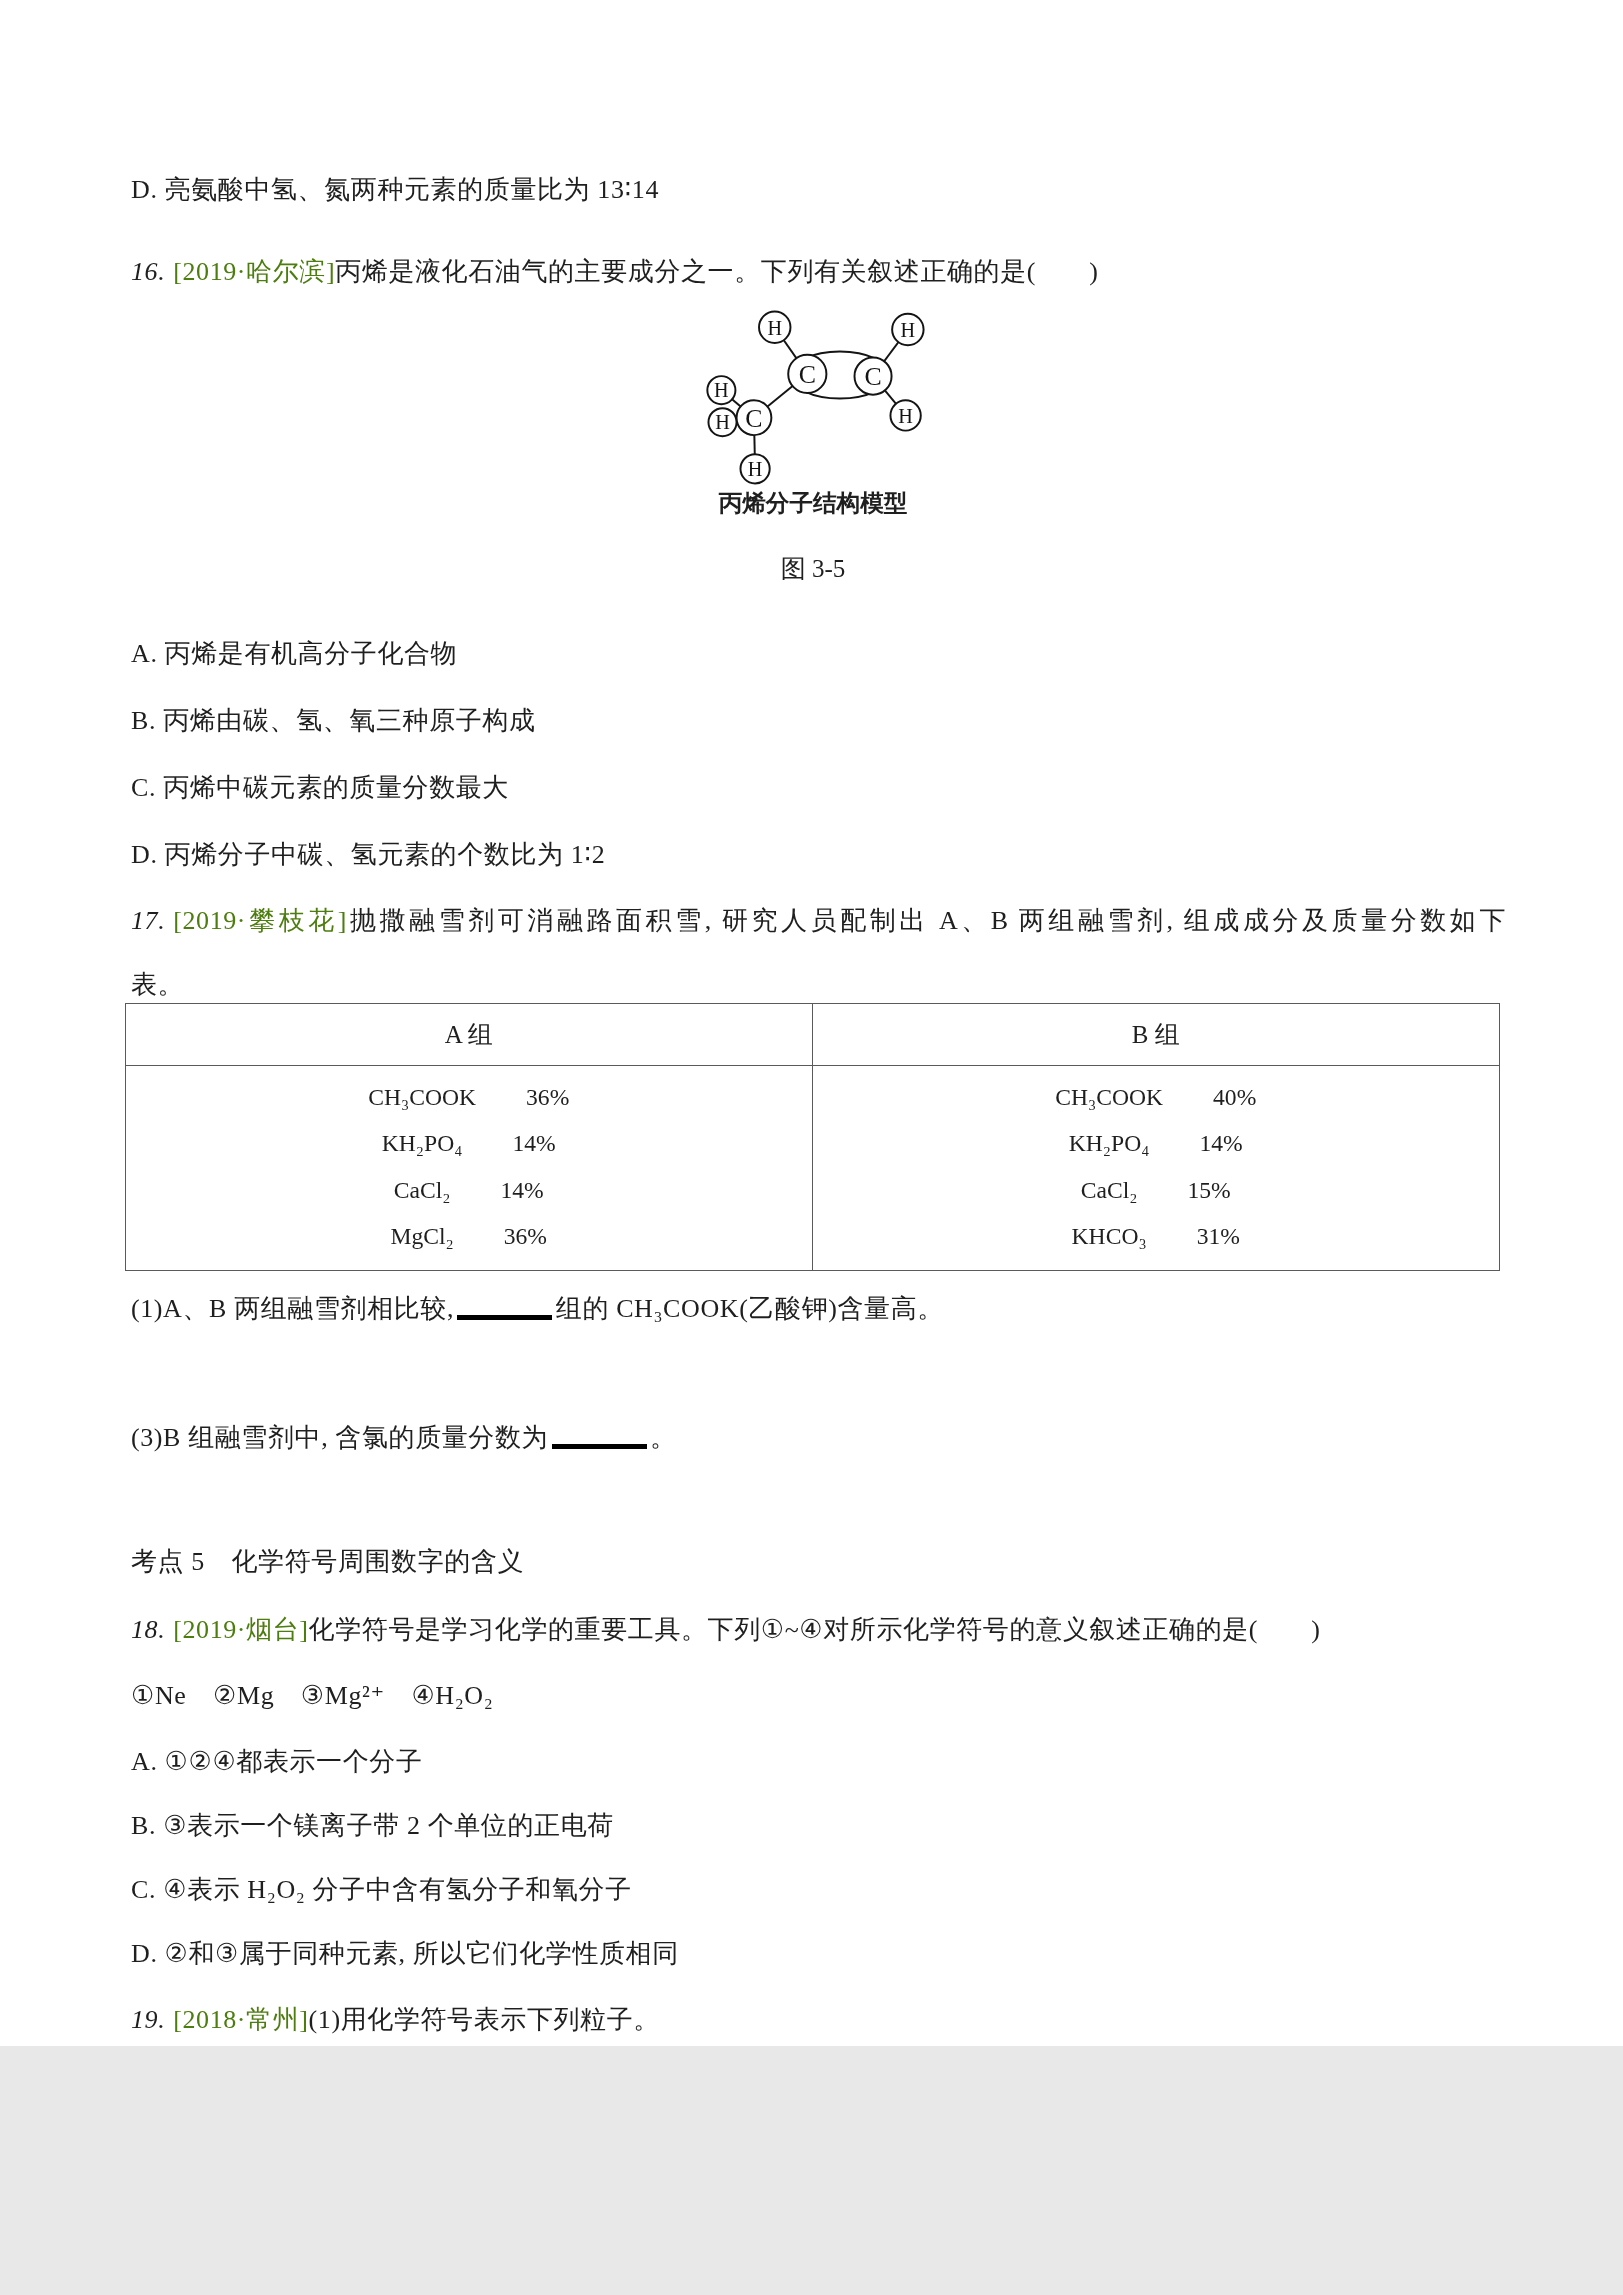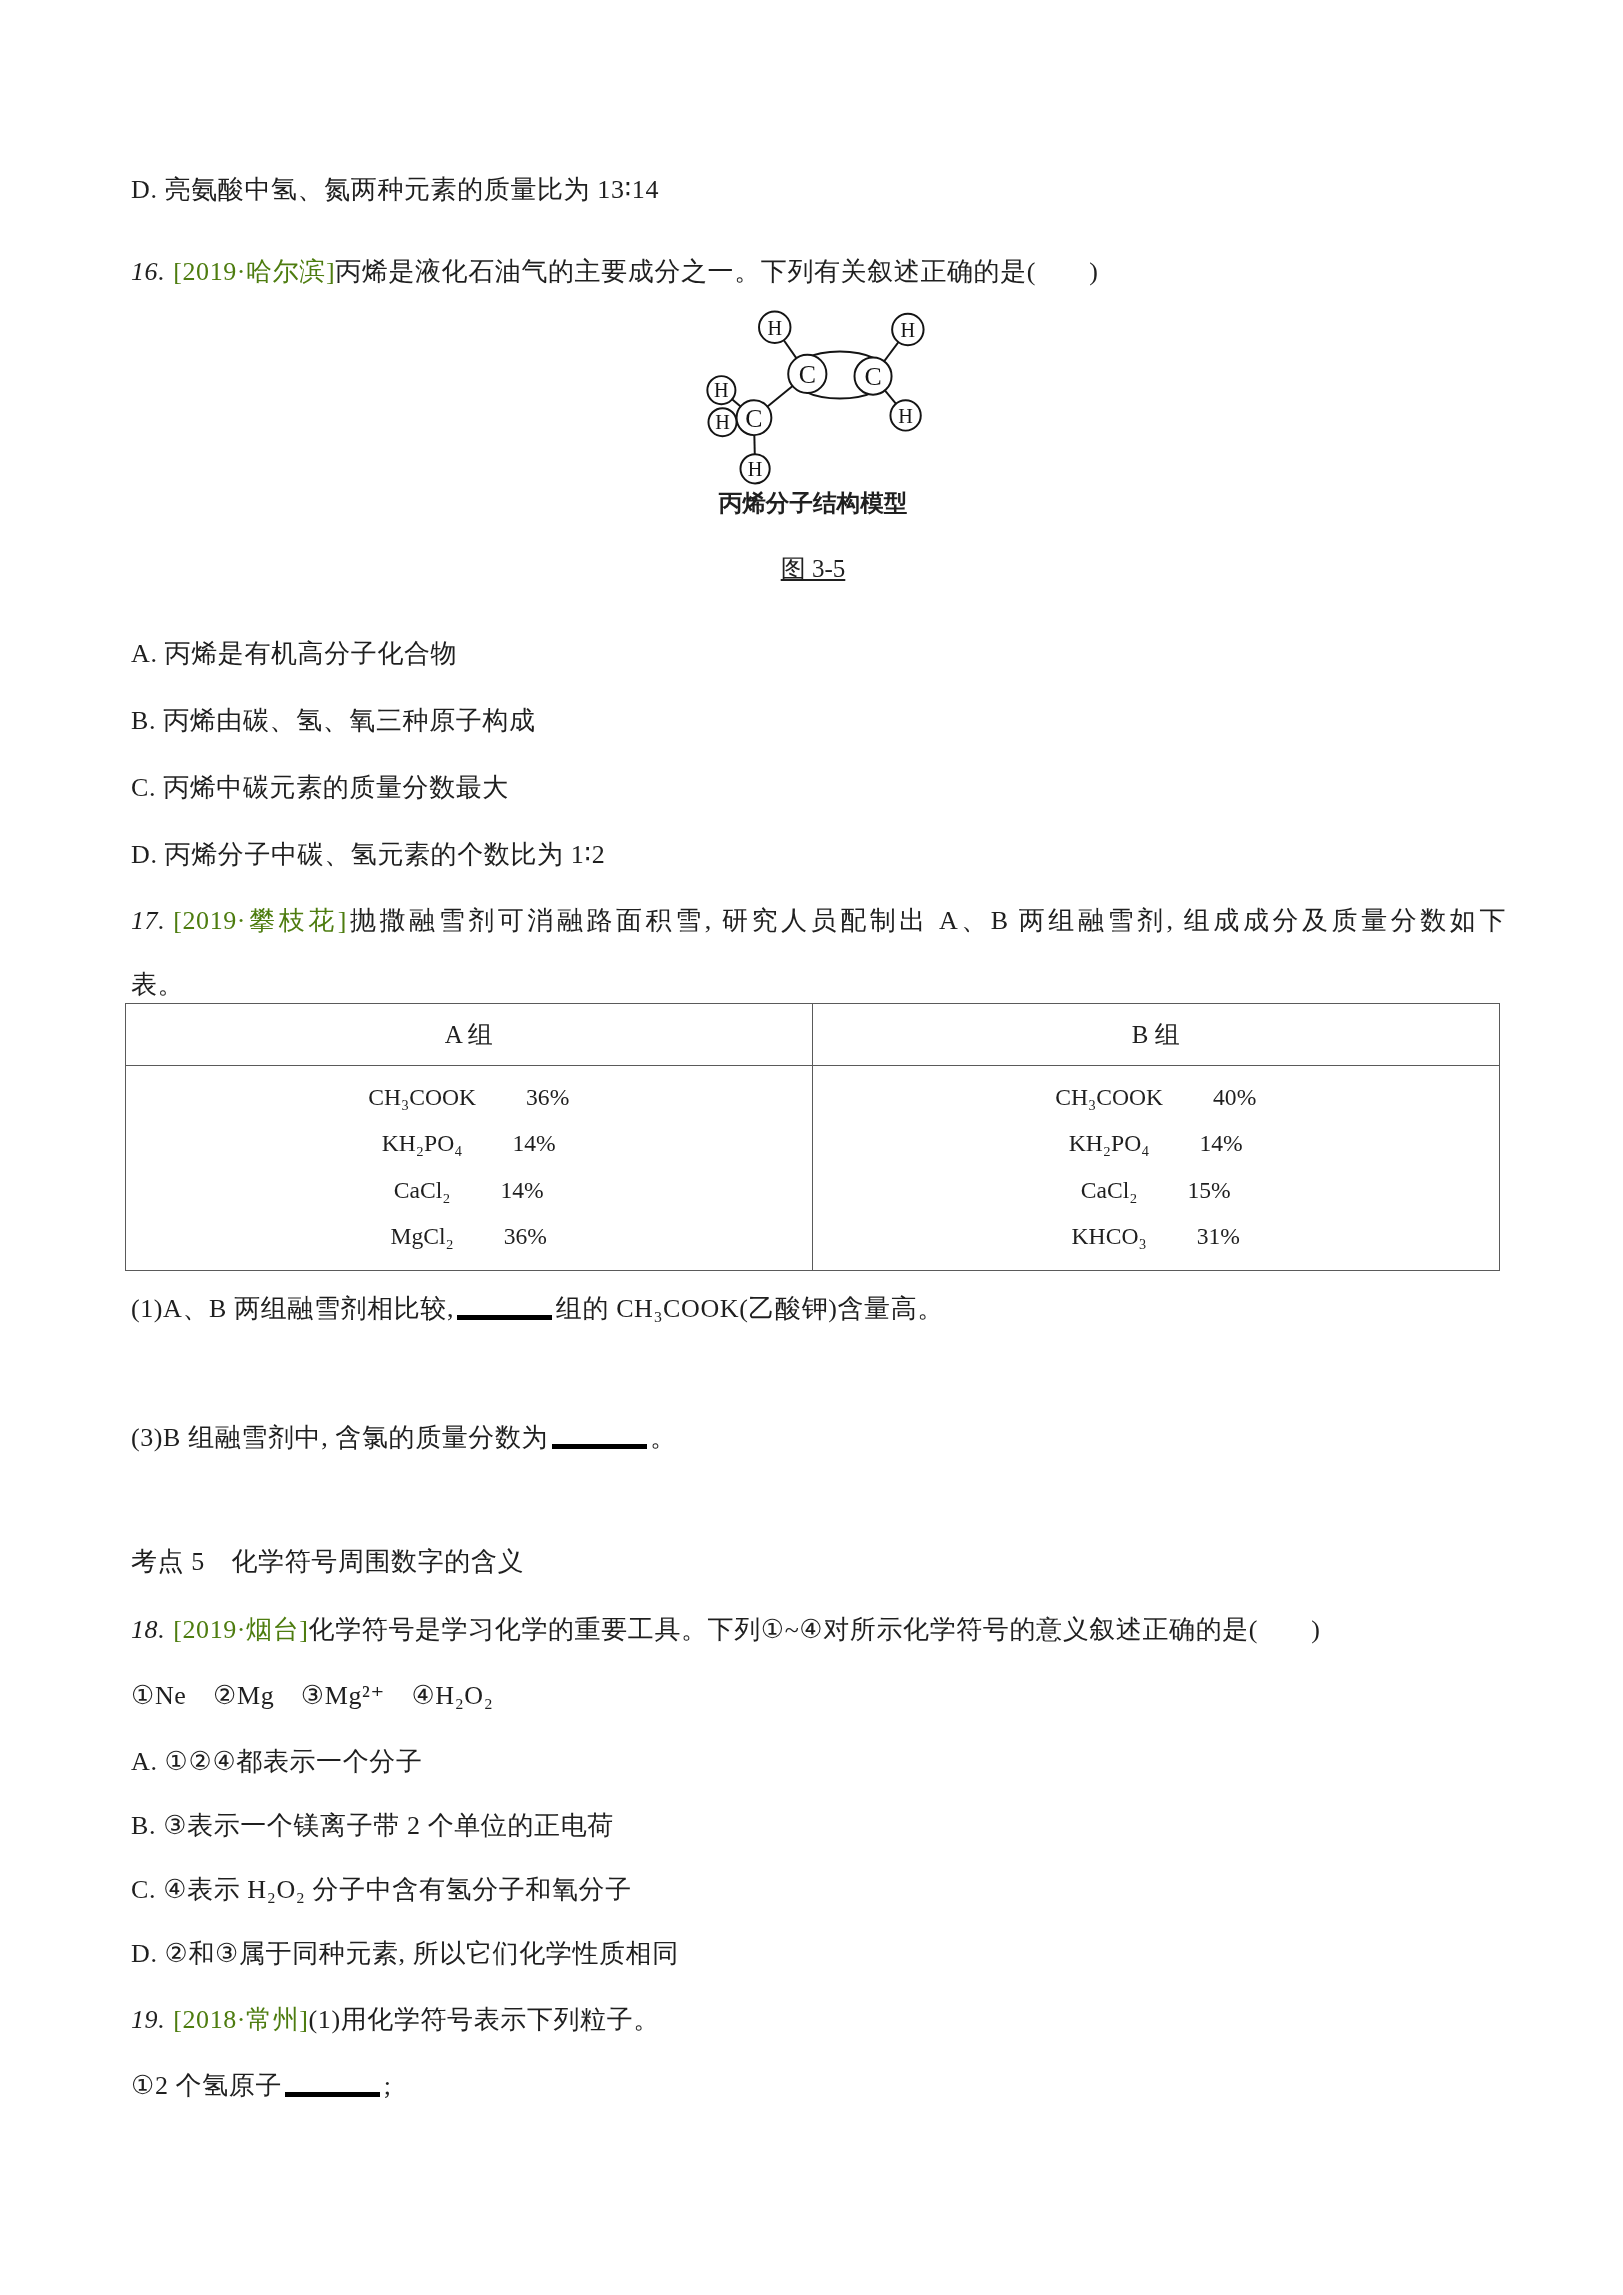--- a/index.html
+++ b/index.html
@@ -1,18 +1,18 @@
 <!DOCTYPE html>
 <html style="font-size:9px"><head>
 <meta charset="utf-8">
 <style>
   html,body{margin:0;padding:0;background:#e8e8e8;}
   .page{
     position:relative;
-    width:1623px;height:2295px;
+    width:1623px;height:2046px;
     background:#ffffff;
     font-family:"Liberation Serif","DejaVu Serif","DejaVu Sans",serif;
     color:#1f1f1f;
     overflow:hidden;
   }
   .line{
     position:absolute;
     left:131px;
     font-size:26px;
     line-height:37px;
@@ -34,21 +34,21 @@
     border-bottom:5.6px solid #000;
     vertical-align:-3.4px;
     margin:0 3.4px;
   }
   .fig-caption{
     position:absolute;left:628px;width:370px;
     text-align:center;font-weight:bold;font-size:23.6px;
   }
   .fig-label{
     position:absolute;left:628px;width:370px;
-    text-align:center;font-size:25px;text-decoration:underline;
+    text-align:center;font-size:25px;
   }
   .molecule{position:absolute;left:645px;top:280px;}
   .molecule line, .molecule ellipse{stroke:#141414;stroke-width:3.5;fill:none;}
   .molecule circle{stroke:#141414;stroke-width:3.5;fill:#ffffff;}
   .molecule text{fill:#141414;font-family:"Liberation Serif","DejaVu Serif",serif;}
   .atom-label-c{font-size:46px;}
   .atom-label-h{font-size:36px;}
   .comp-table{
     position:absolute;left:125px;top:1003px;
     width:1375px;height:268px;

